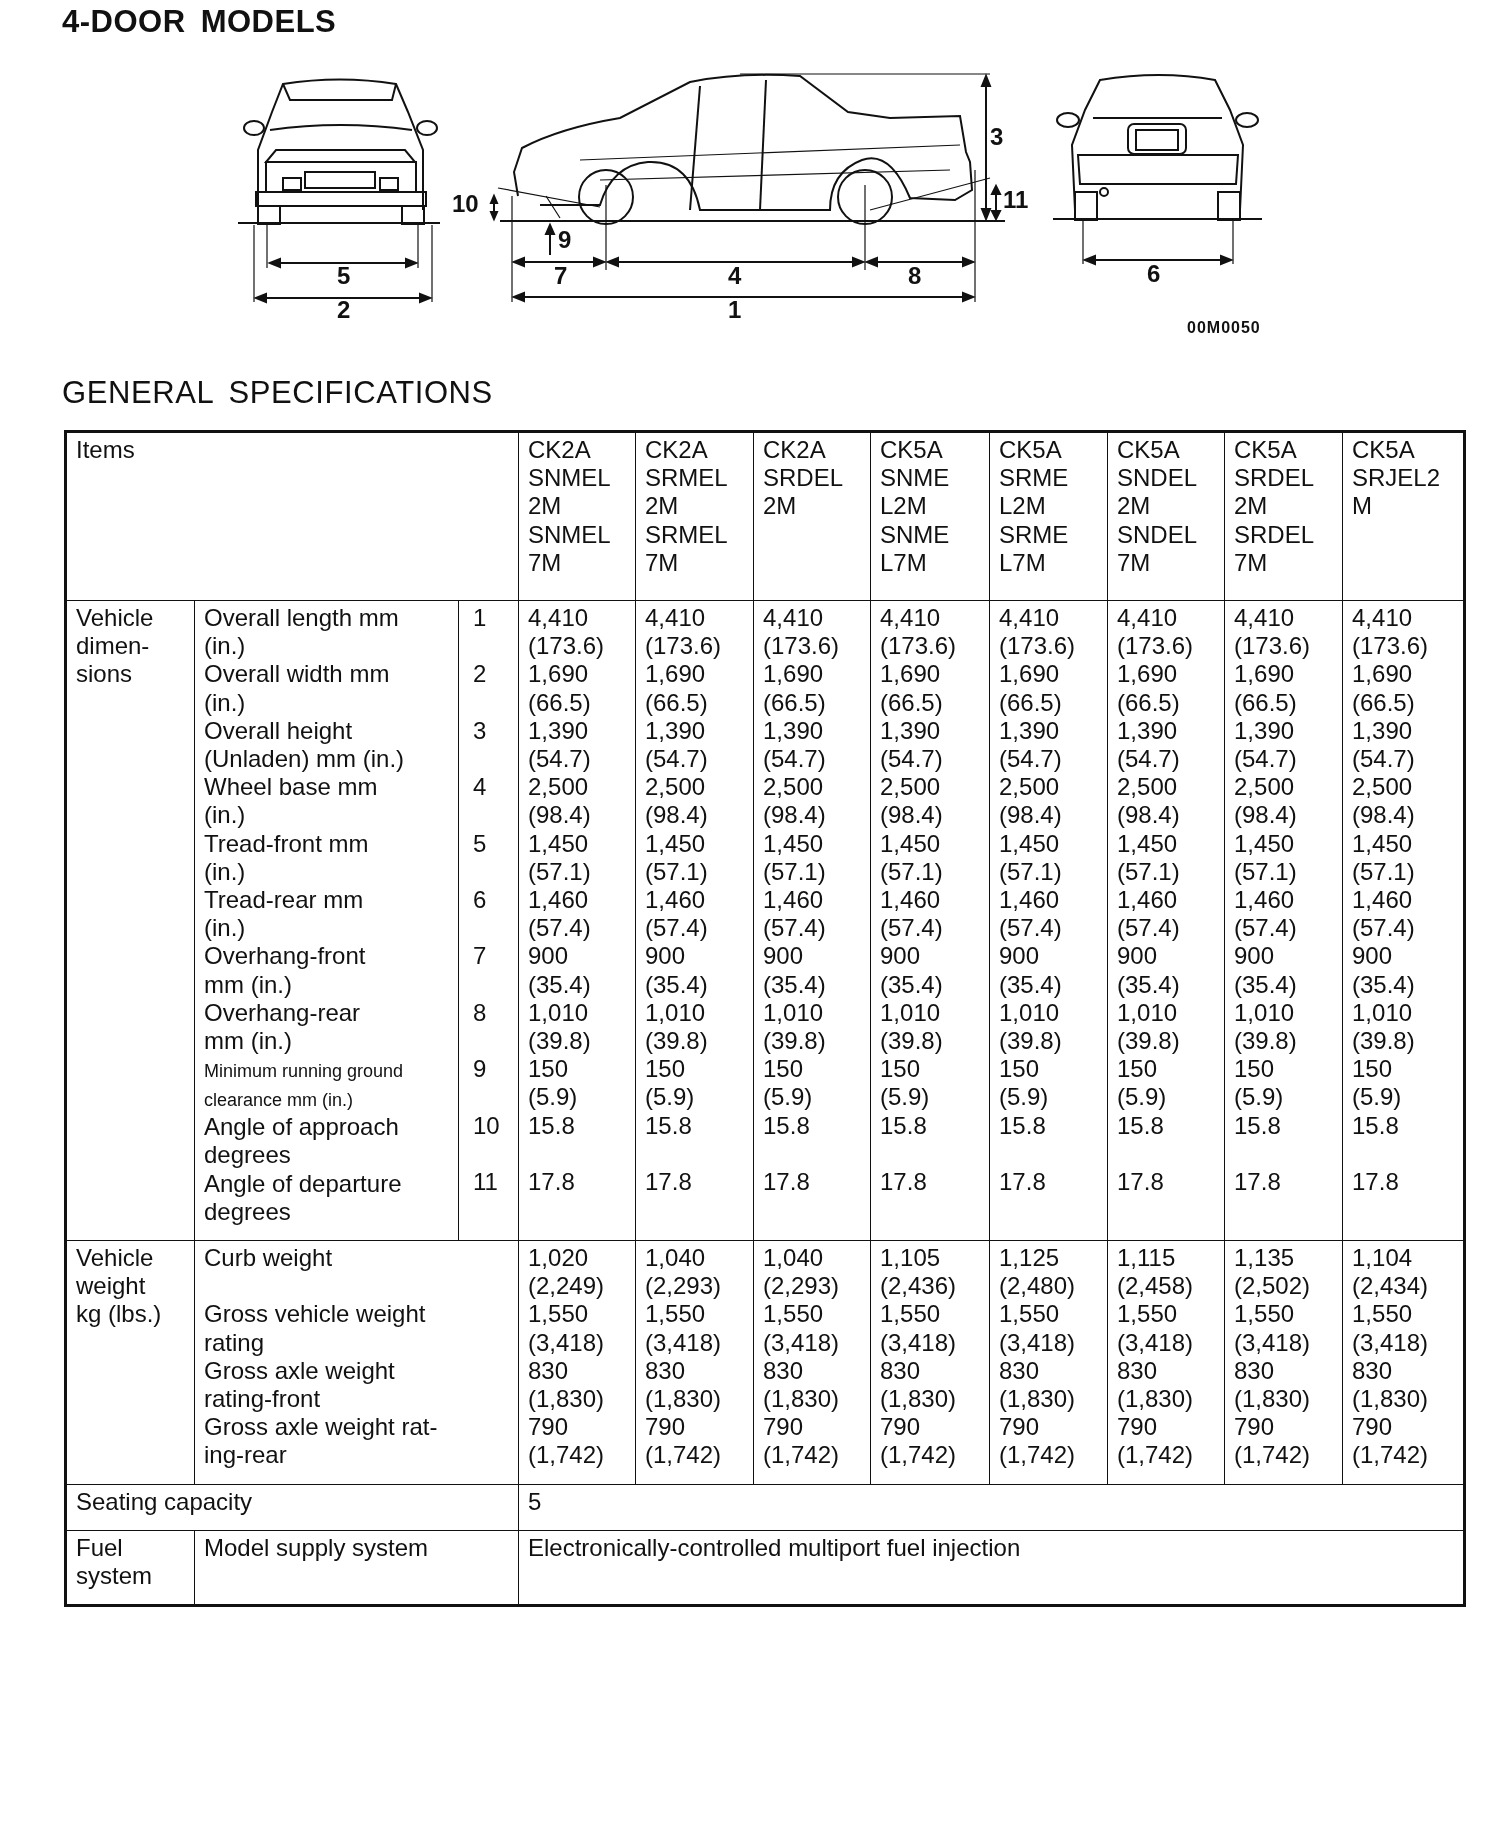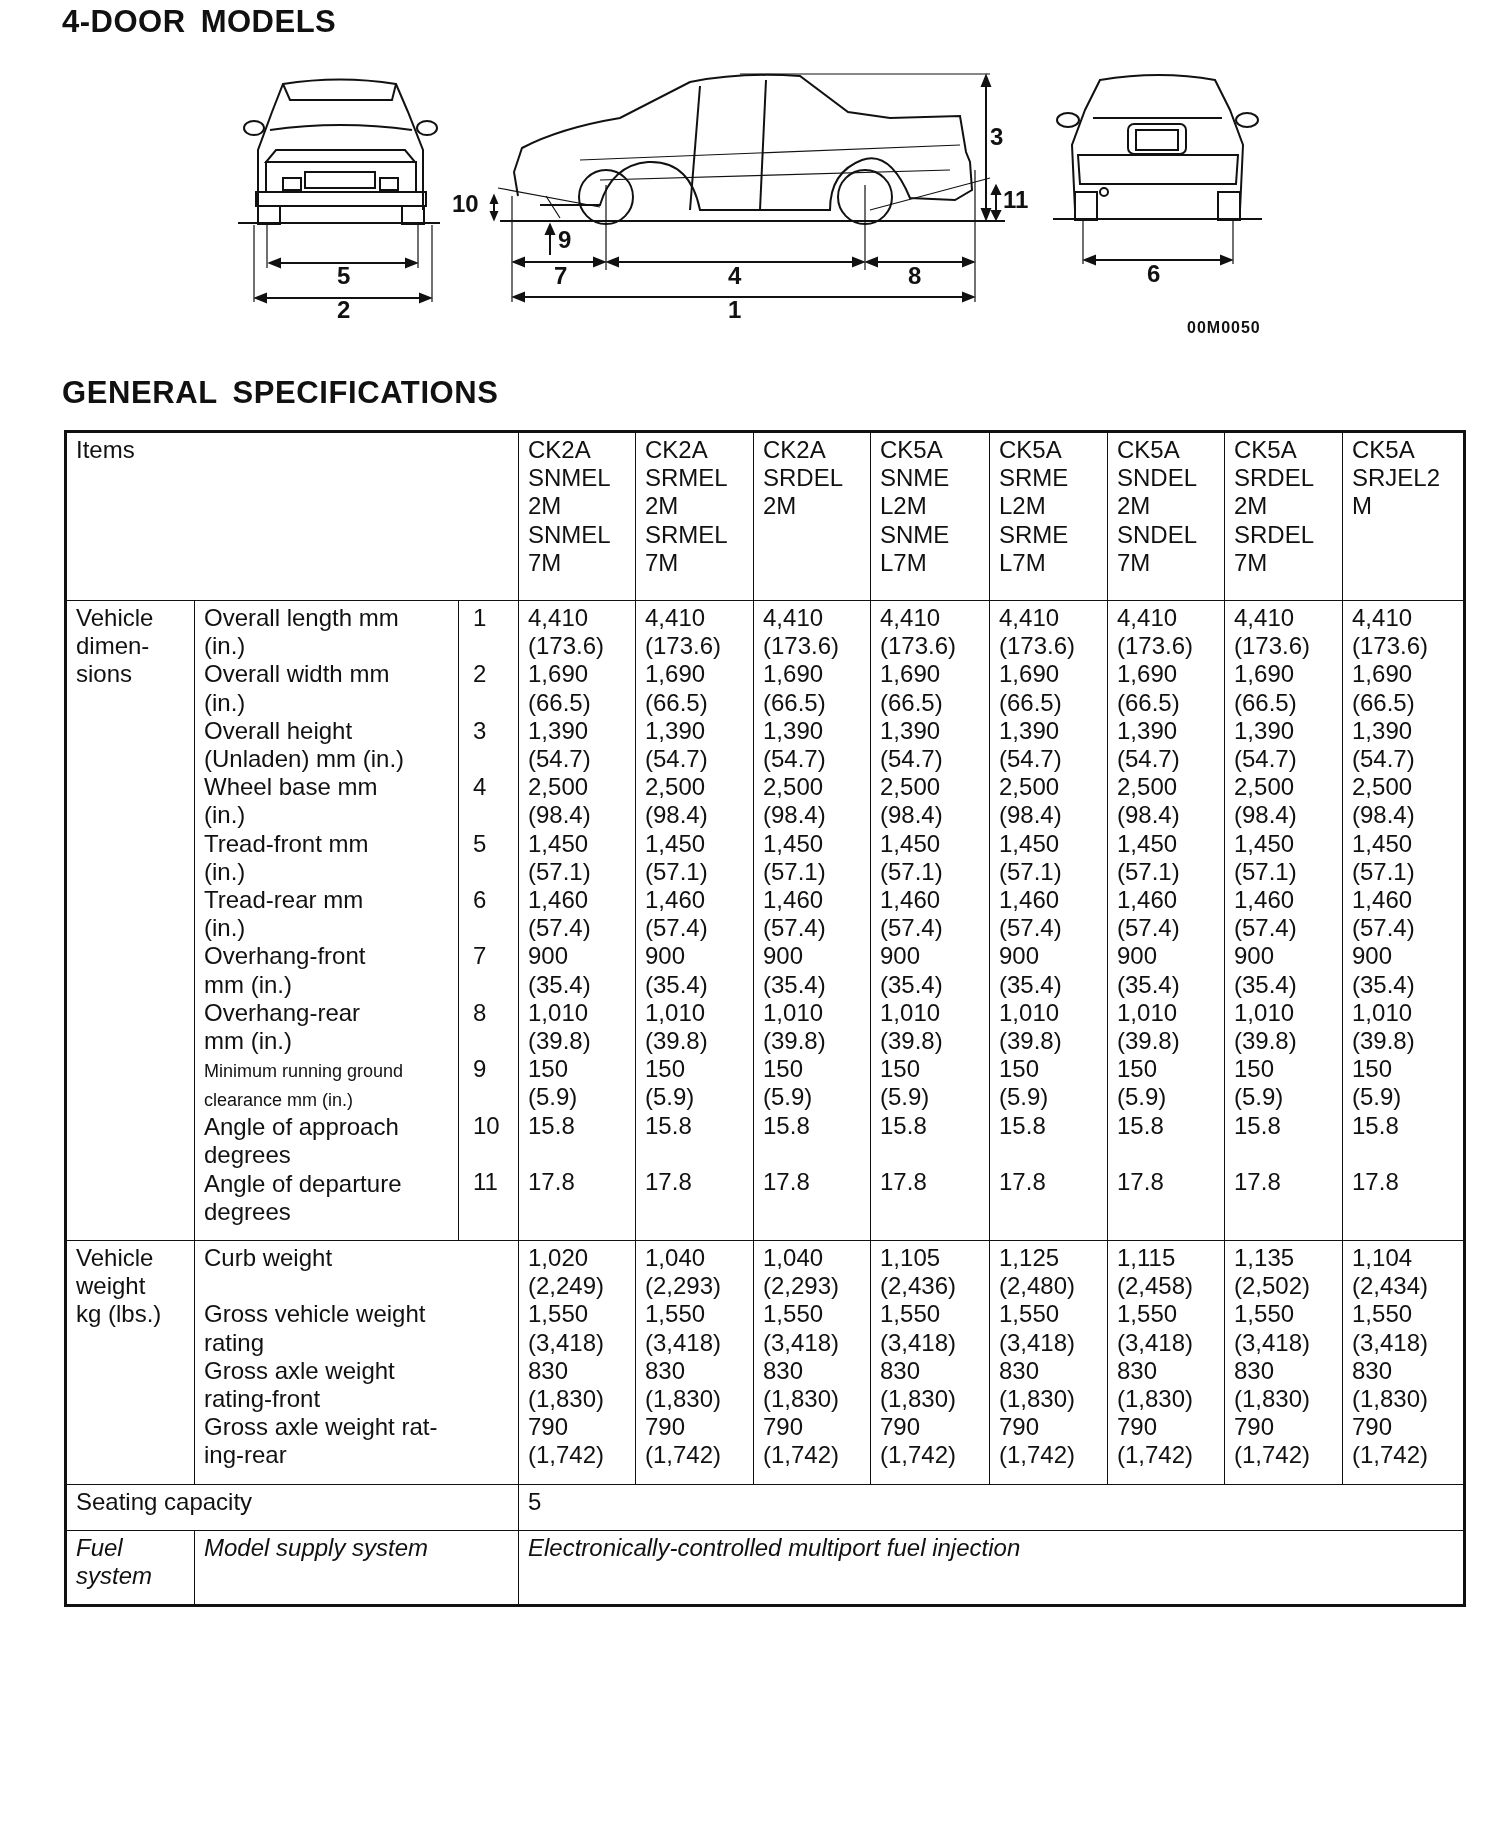--- a/index.html
+++ b/index.html
@@ -1,18 +1,18 @@
 <!DOCTYPE html>
 <html><head>
 <meta charset="utf-8">
 <style>
   html, body { margin:0; padding:0; background:#ffffff; }
   body { width:1504px; height:1824px; position:relative; overflow:hidden; color:#111; font-family:"Liberation Sans", sans-serif; }
   .h1 { position:absolute; left:62px; top:4px; font-weight:bold; font-size:31px; letter-spacing:0.5px; word-spacing:6px; color:#111; }
-  .h2 { position:absolute; left:62px; top:375px; font-weight:bold; font-size:31px; letter-spacing:0.6px; word-spacing:6px; color:#111; }
+  .h2 { position:absolute; left:62px; top:375px; font-weight:normal; font-size:31px; letter-spacing:0.6px; word-spacing:6px; color:#111; }
   .diagram { position:absolute; left:0; top:0; width:1504px; height:360px; }
   .diagram svg { position:absolute; left:0; top:0; }
   .dlabel { position:absolute; font-weight:bold; font-size:24px; font-family:"Liberation Sans", sans-serif; color:#111; }
   .code { position:absolute; left:1187px; top:319px; font-size:16px; font-weight:bold; letter-spacing:1px; color:#111; }
 
   table.spec { position:absolute; left:64px; top:430px; border-collapse:collapse; table-layout:fixed; width:1399px; font-size:24px; line-height:28.2px; }
   table.spec td { border:1.5px solid #111; vertical-align:top; padding:3px 5px 14px 9px; white-space:pre-line; overflow:hidden; }
   table.spec { border:3px solid #111; }
   .hdr td { height:150px; }
   .small { font-size:18px; }
@@ -471,20 +471,20 @@
 (1,742)</td>
   </tr>
 
   <tr style="height:43px;">
     <td colspan="3">Seating capacity</td>
     <td colspan="8">5</td>
   </tr>
 
 
 
-  <tr style="height:70px;font-style:italic;">
+  <tr style="height:70px;">
     <td>Fuel
 system</td>
     <td colspan="2">Model supply system</td>
     <td colspan="8">Electronically-controlled multiport fuel injection</td>
   </tr>
 </tbody>
   </table>
 
 </body></html>

